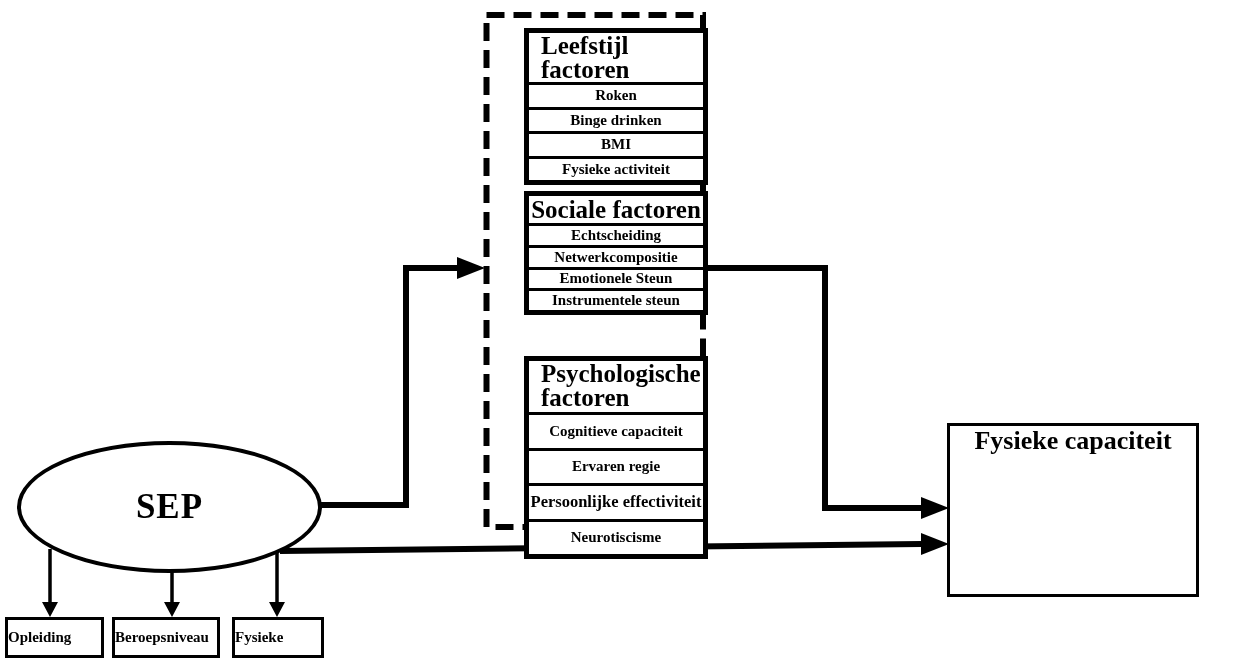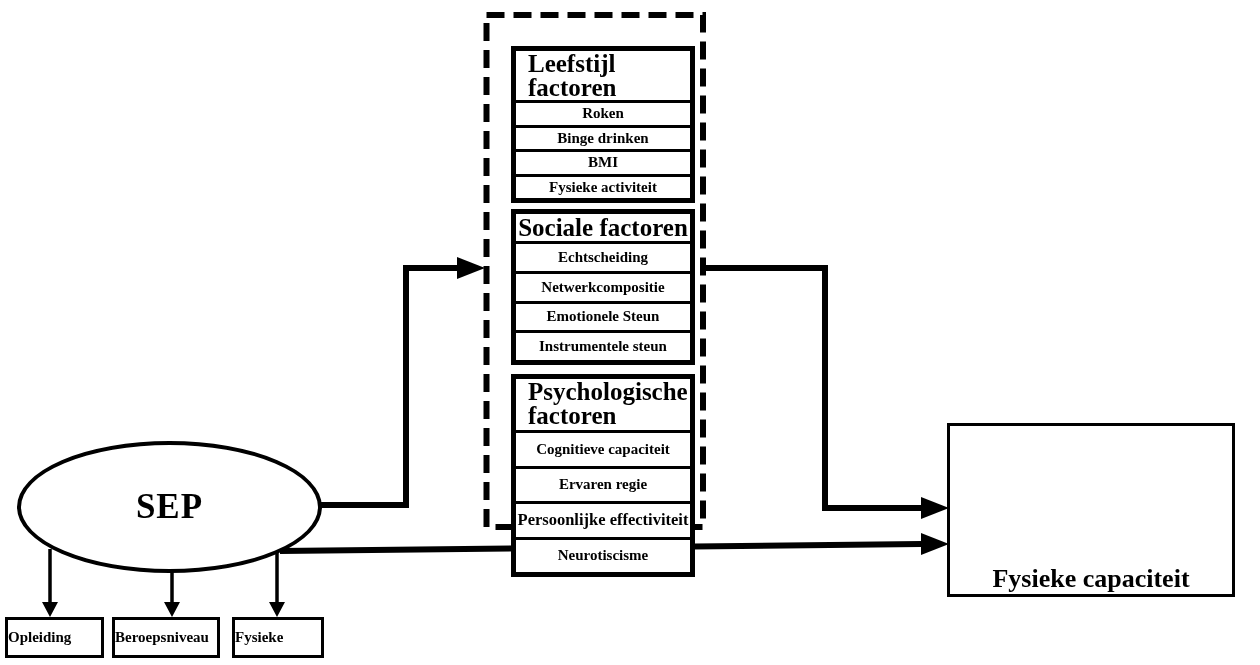--- a/index.html
+++ b/index.html
@@ -43,28 +43,28 @@
     font-size: 15px;
     white-space: nowrap;
   }
   .ind-0 { left: 5px;   width: 99px;  }
   .ind-1 { left: 112px; width: 108px; }
   .ind-2 { left: 232px; width: 92px;  }
 
   
   .group {
     position: absolute;
-    left: 511px; width: 184px;
+    left: 524px; width: 184px;
     border: 5px solid #000;
     box-sizing: border-box;
     background: #ffffff;
-    display: flex; flex-direction: column; margin-top: 18px;
+    display: flex; flex-direction: column;
   }
   .g-leefstijl { top: 28px;  height: 157px; }
-  .g-sociale   { top: 191px; height: 156px; }
+  .g-sociale   { top: 191px; height: 124px; }
   .g-psych     { top: 356px; height: 203px; }
 
   .group-title {
     flex: 0 0 auto;
     font-size: 25px;
     line-height: 0.95;
     padding: 1px 4px 1px 12px;
   }
   .group-title.two-line { height: 47px; }
   .g-psych .group-title { height: 49px; }
@@ -80,25 +80,25 @@
     display: flex; align-items: center; justify-content: center;
     font-size: 15px;
     white-space: nowrap;
   }
   .group-row.big { font-size: 16.5px; }
 
   
   .outcome {
     position: absolute;
     left: 947px; top: 423px;
-    width: 288px; height: 174px;
+    width: 252px; height: 174px;
     border: 3px solid #000;
     box-sizing: border-box;
     background: #ffffff;
-    display: flex; align-items: flex-end; justify-content: center;
+    display: flex; align-items: flex-start; justify-content: center;
     font-size: 26px;
     white-space: nowrap;
   }
 </style>
 </head>
 <body>
 
 <div class="canvas">
 
   <svg class="layer" viewBox="0 0 1260 665" xmlns="http://www.w3.org/2000/svg">

